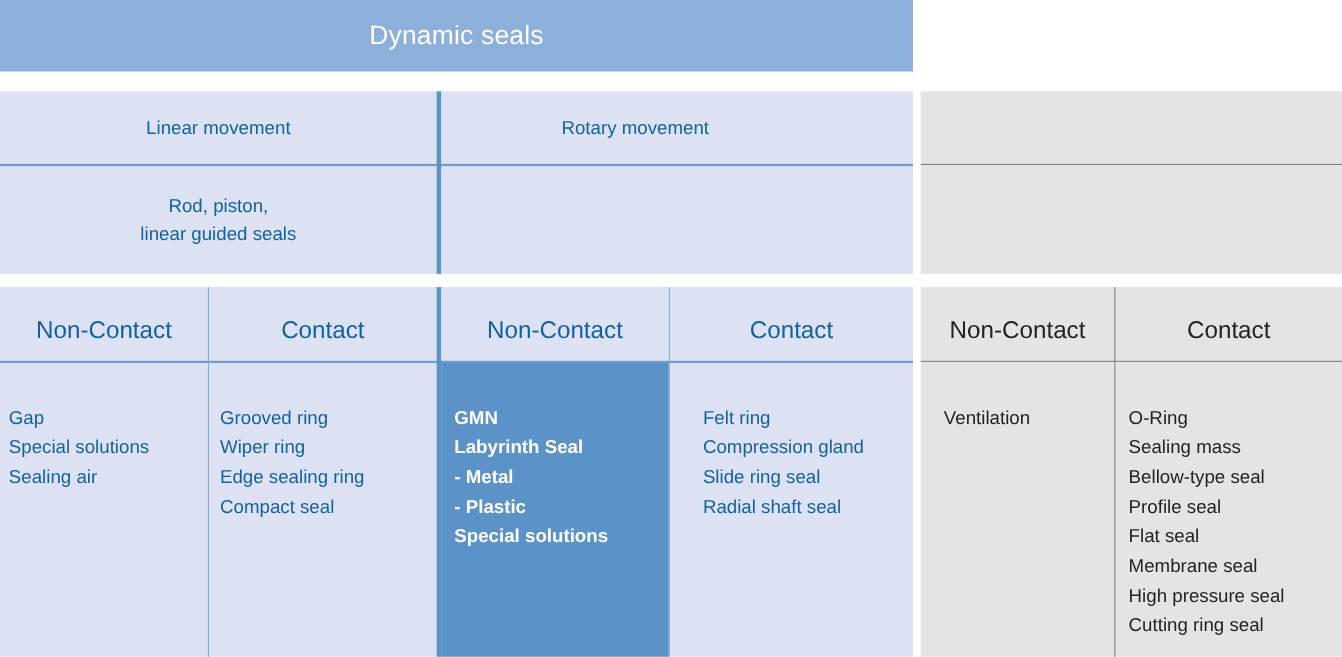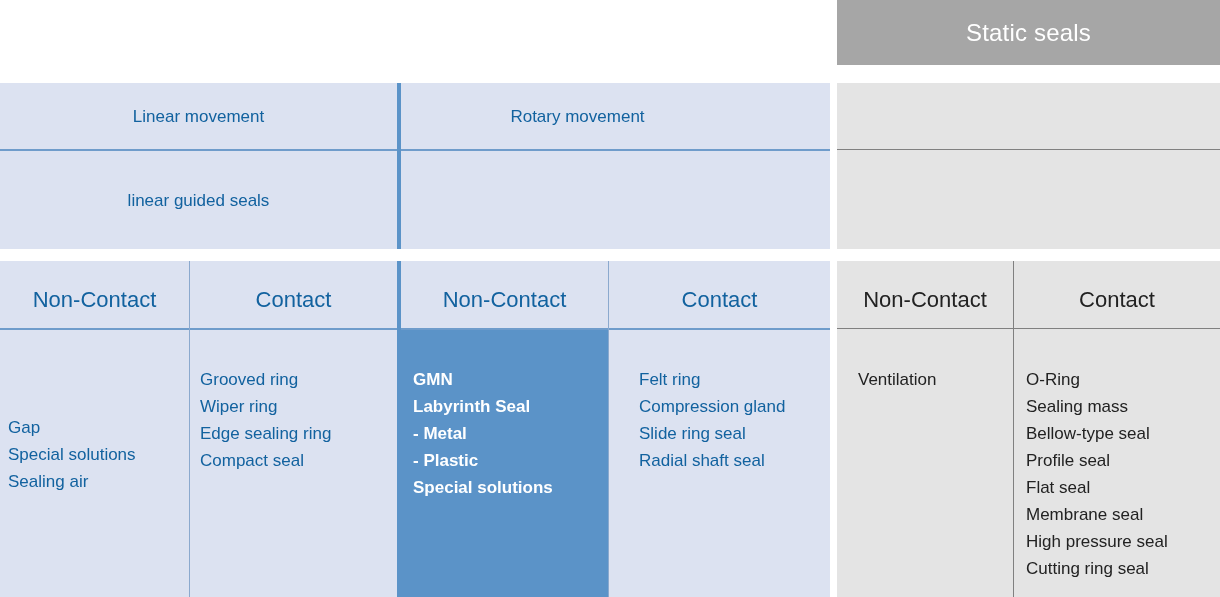--- a/index.html
+++ b/index.html
@@ -228,34 +228,35 @@
   .col-body li {
     white-space: nowrap;
   }
 </style>
 </head>
 <body>
 
 <div id="chart-root">
 
   <div class="band-top">
-    <div class="title-block title-static">Static seals</div>
+    <div class="title-block title-dynamic">Dynamic seals</div>
   </div>
 
   <div class="band-mid">
     <div class="mid-blue"></div>
     <div class="mid-gray"></div>
     <div class="mid-gray-divider"></div>
     <div class="mid-hrule"></div>
     <div class="mid-vrule"></div>
 
     <div class="mid-cell mid-cell-lm">Linear movement</div>
     <div class="mid-cell mid-cell-rm">Rotary movement</div>
     <div class="mid-cell mid-cell-rp">
       <div>
+        <div>Rod, piston,</div>
         <div>linear guided seals</div>
       </div>
     </div>
   </div>
 
   <div class="band-cols">
     <div class="cols-blue"></div>
     <div class="cols-gray"></div>
 
     <div class="col-highlight"></div>
@@ -269,21 +270,21 @@
     <div class="vrule-gray" style="left:1013px;"></div>
 
     <div class="col-head blue" style="left:0;width:189px;">Non-Contact</div>
     <div class="col-head blue" style="left:190px;width:207px;">Contact</div>
     <div class="col-head blue" style="left:401px;width:207px;">Non-Contact</div>
     <div class="col-head blue" style="left:609px;width:221px;">Contact</div>
     <div class="col-head gray" style="left:837px;width:176px;">Non-Contact</div>
     <div class="col-head gray" style="left:1014px;width:206px;">Contact</div>
 
     <div class="col-body blue" style="left:0;width:189px;">
-      <ul style="padding-left:8px;margin-top:48px;">
+      <ul style="padding-left:8px;">
           <li>Gap</li>
           <li>Special solutions</li>
           <li>Sealing air</li>
         </ul>
     </div>
     <div class="col-body blue" style="left:190px;width:207px;">
       <ul style="padding-left:10px;">
           <li>Grooved ring</li>
           <li>Wiper ring</li>
           <li>Edge sealing ring</li>

